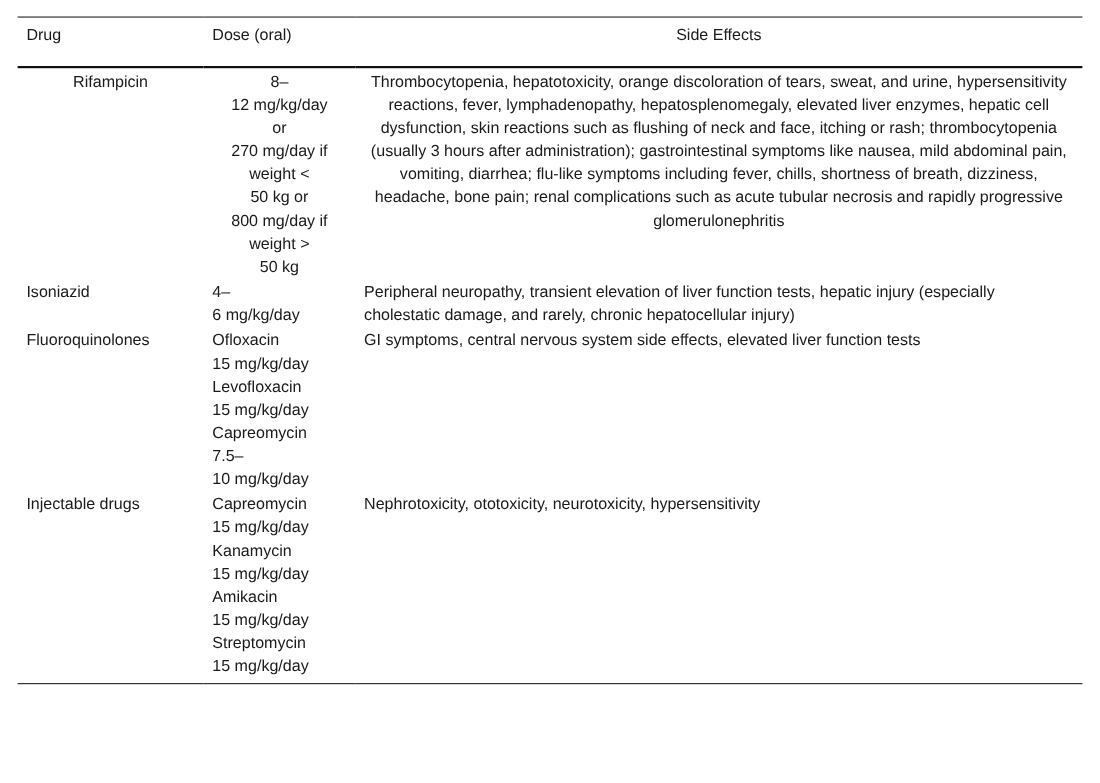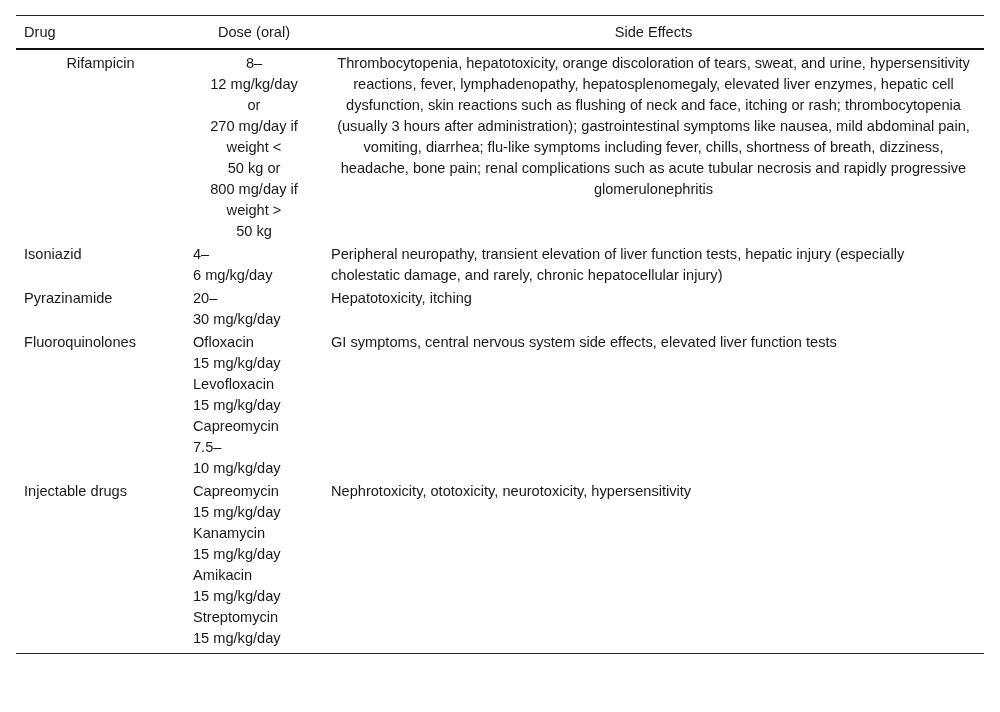--- a/index.html
+++ b/index.html
@@ -26,25 +26,25 @@
     .tbl thead tr {
       border-top: 1px solid #222;
       border-bottom: 2px solid #111;
     }
     .tbl tbody tr:last-child {
       border-bottom: 1px solid #222;
     }
     .tbl th {
       font-weight: normal;
       text-align: left;
-      padding: 6px 8px 6px 8px;
+      padding: 6px 8px 18px 8px;
       line-height: 20px;
       height: 18px;
     }
-    .tbl th.c-dose { text-align: center; }
+    .tbl th.c-dose { }
     .tbl th.c-side { text-align: center; }
     .tbl td {
       vertical-align: top;
       padding: 1px 8px 1px 8px;
       line-height: 21px;
     }
     .tbl tbody tr:first-child td { padding-top: 3px; text-align: center; }
     .tbl tbody tr:last-child td { padding-bottom: 4px; }
     .c-drug { width: 153px; }
     .c-dose { width: 122px; }
@@ -80,28 +80,20 @@
     </tr>
     <tr>
       <td>Isoniazid</td>
       <td>
         <span class="dose-line">4–</span>
         <span class="dose-line">6 mg/kg/day</span>
       </td>
       <td>Peripheral neuropathy, transient elevation of liver function tests, hepatic injury (especially cholestatic damage, and rarely, chronic hepatocellular injury)</td>
     </tr>
     <tr>
-      <td>Pyrazinamide</td>
-      <td>
-        <span class="dose-line">20–</span>
-        <span class="dose-line">30 mg/kg/day</span>
-      </td>
-      <td>Hepatotoxicity, itching</td>
-    </tr>
-    <tr>
       <td>Fluoroquinolones</td>
       <td>
         <span class="dose-line">Ofloxacin</span>
         <span class="dose-line">15 mg/kg/day</span>
         <span class="dose-line">Levofloxacin</span>
         <span class="dose-line">15 mg/kg/day</span>
         <span class="dose-line">Capreomycin</span>
         <span class="dose-line">7.5–</span>
         <span class="dose-line">10 mg/kg/day</span>
       </td>

